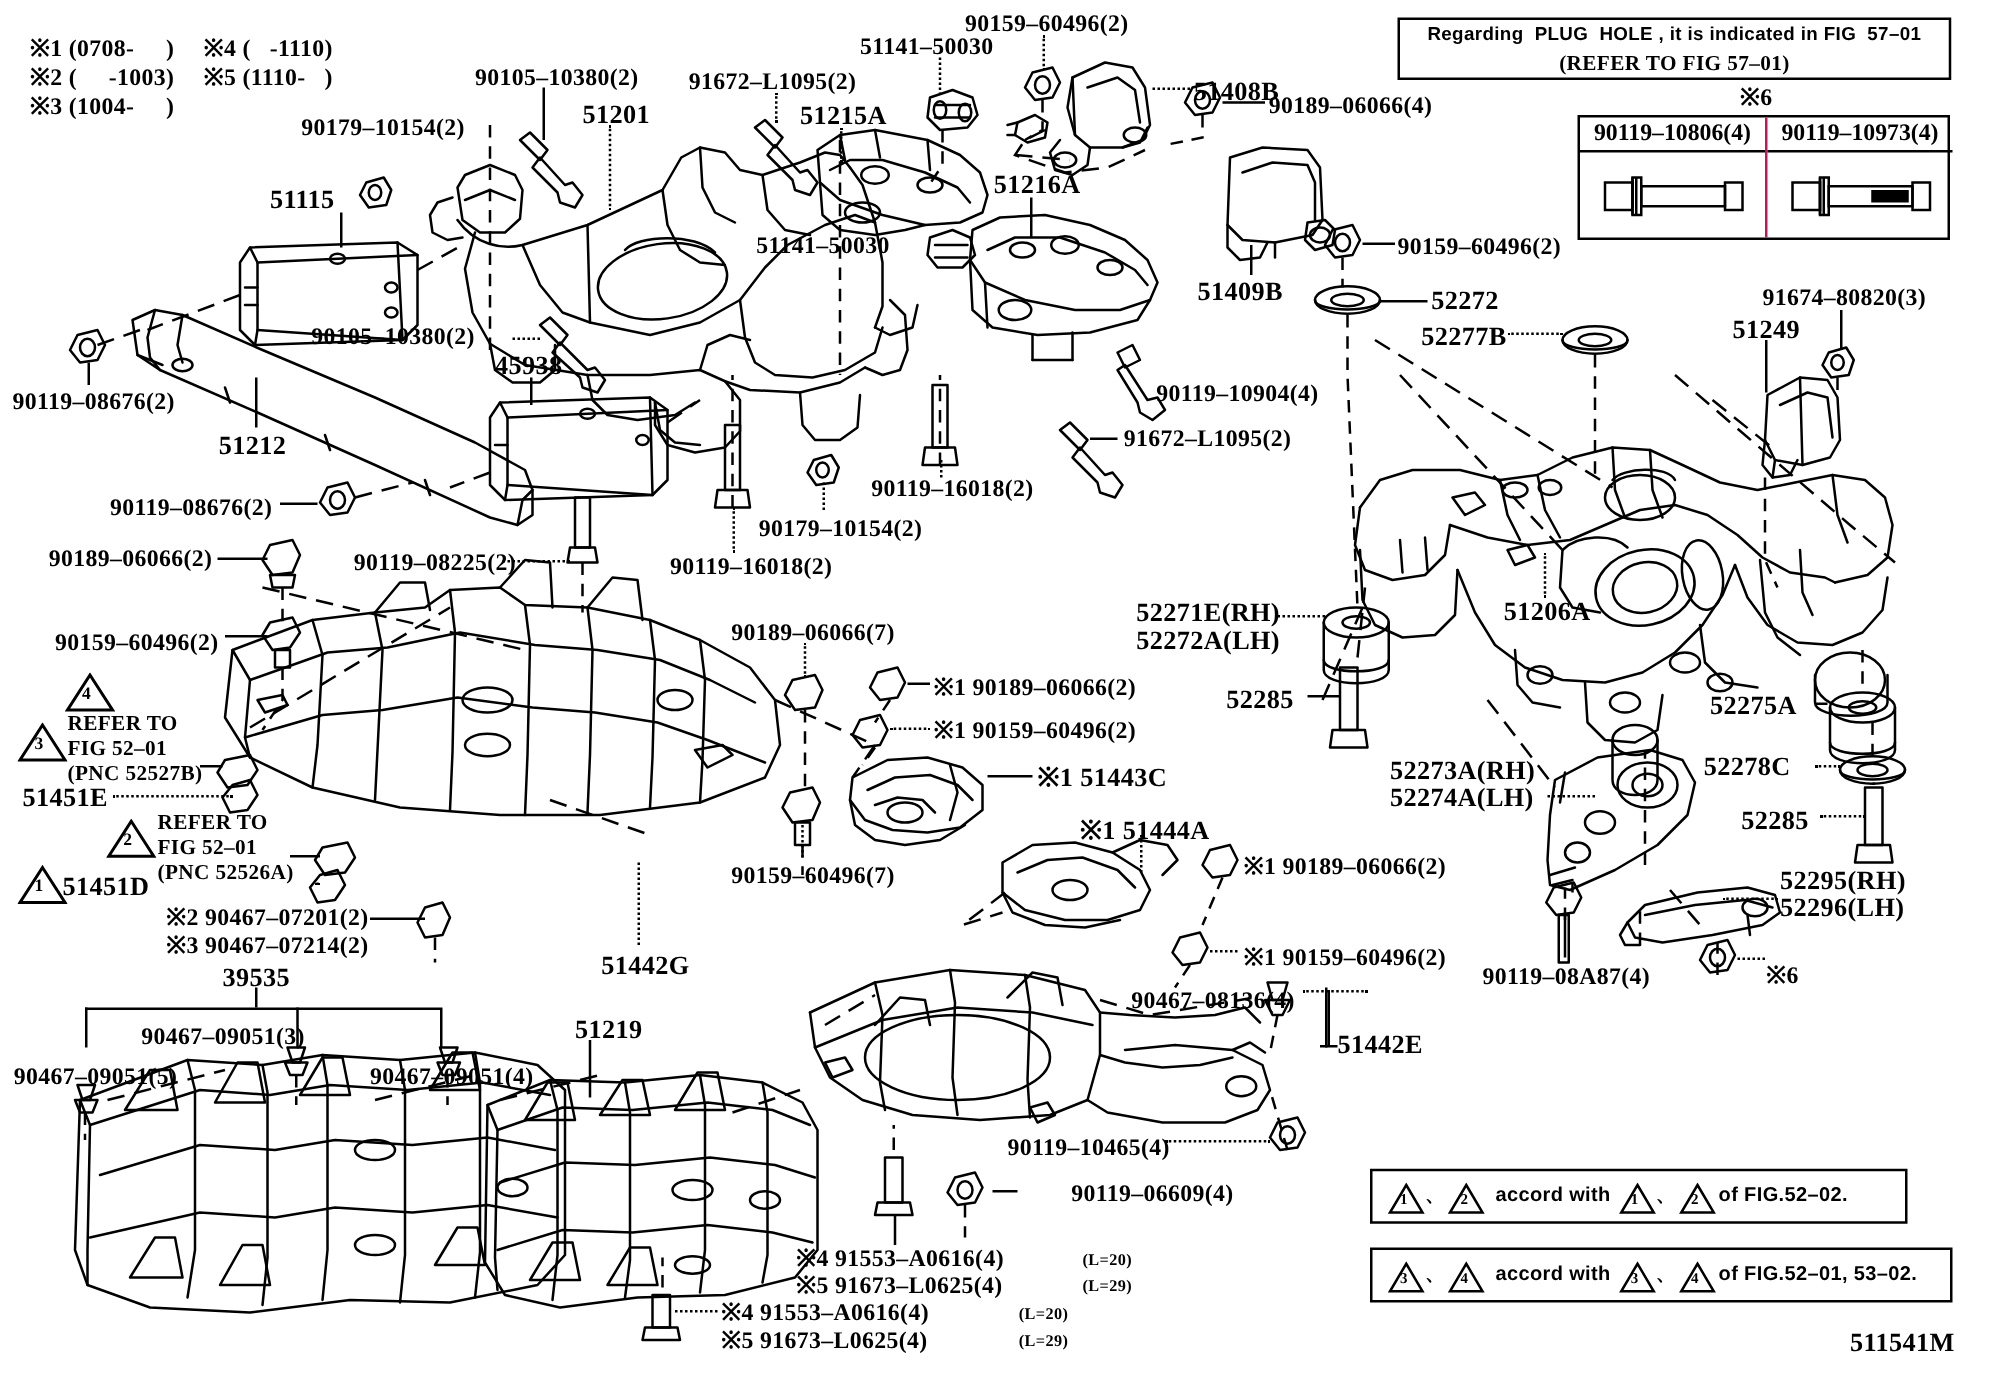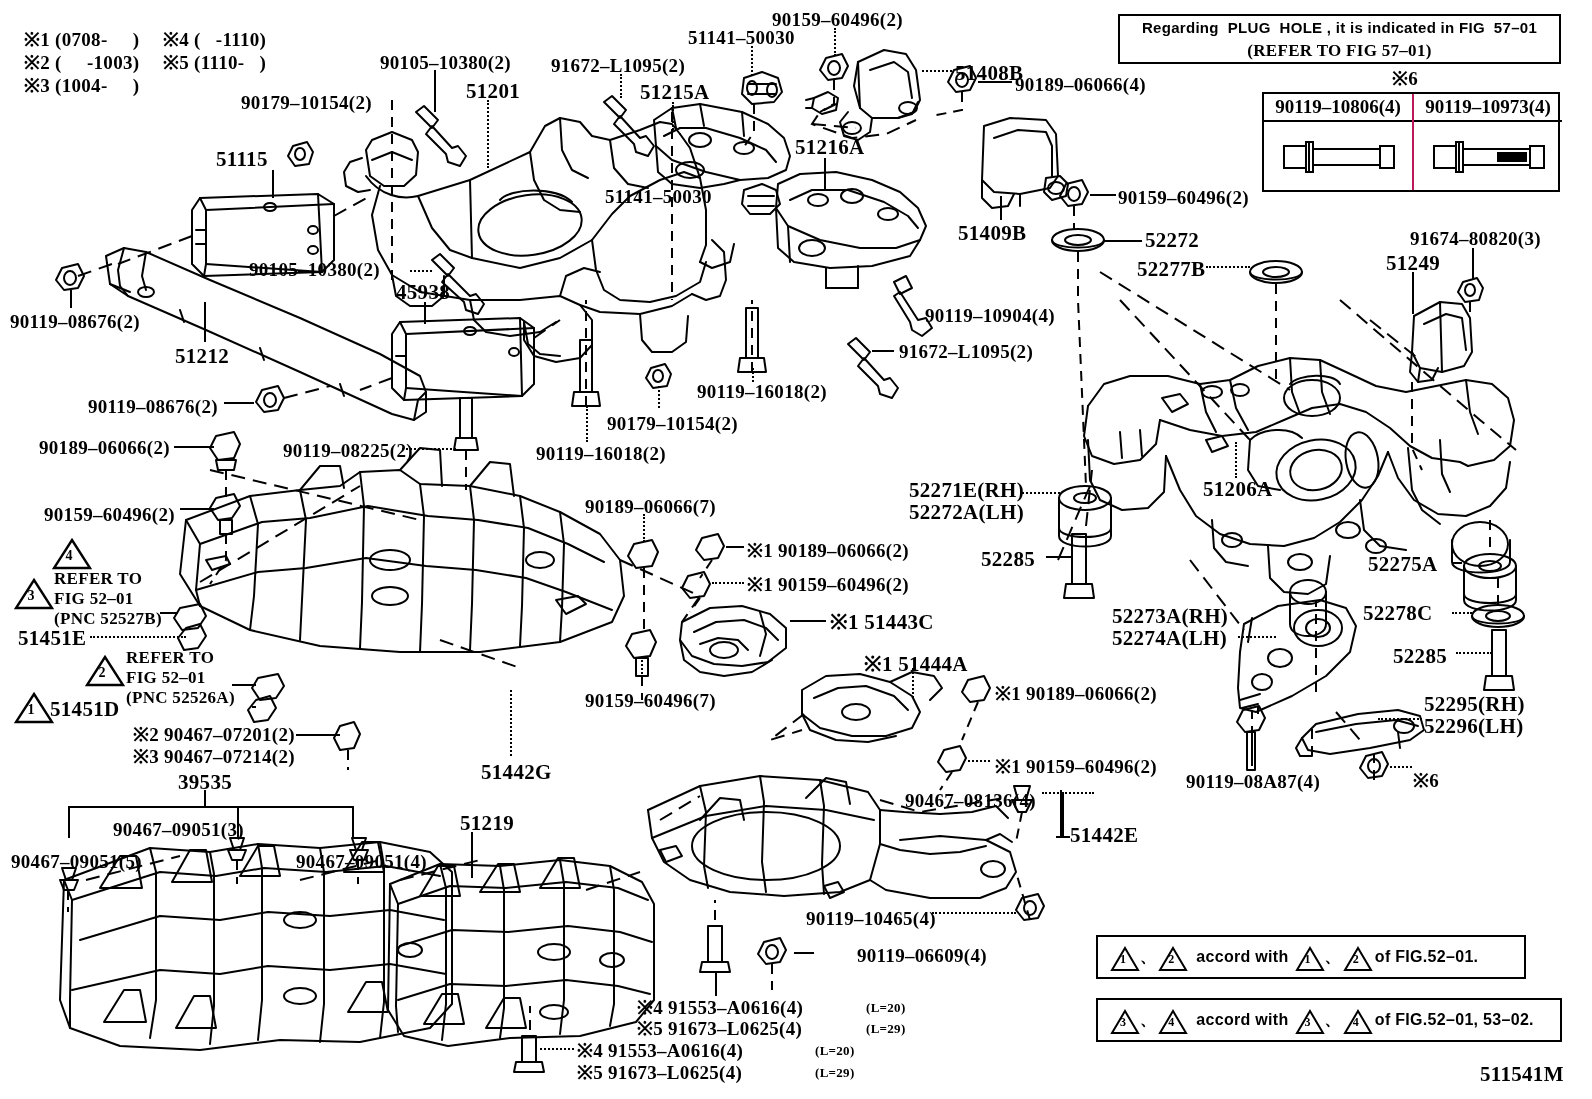--- a/index.html
+++ b/index.html
@@ -718,21 +718,21 @@
         </svg>
       <span>1</span>
     </div>
     <span class="lbl thin" style="position:relative;margin:0 2px;">、</span>
     <div class="tri sm" style="position:relative;margin-right:6px;">
       <svg width="30" height="26" viewBox="0 0 30 26">
           <polygon points="15,2 28,24 2,24" fill="none" stroke="#000" stroke-width="2"></polygon>
         </svg>
       <span>2</span>
     </div>
-    <span class="lbl thin" style="position:relative;">of FIG.52–01.</span>
+    <span class="lbl thin" style="position:relative;">of FIG.52–02.</span>
   </div>
 
   <div class="box" style="left:1096px;top:998px;width:466px;height:44px;display:flex;align-items:center;padding:0 12px;">
     <div class="tri sm" style="position:relative;margin-right:2px;">
       <svg width="30" height="26" viewBox="0 0 30 26">
           <polygon points="15,2 28,24 2,24" fill="none" stroke="#000" stroke-width="2"></polygon>
         </svg>
       <span>3</span>
     </div>
     <span class="lbl thin" style="position:relative;margin:0 2px;">、</span>

